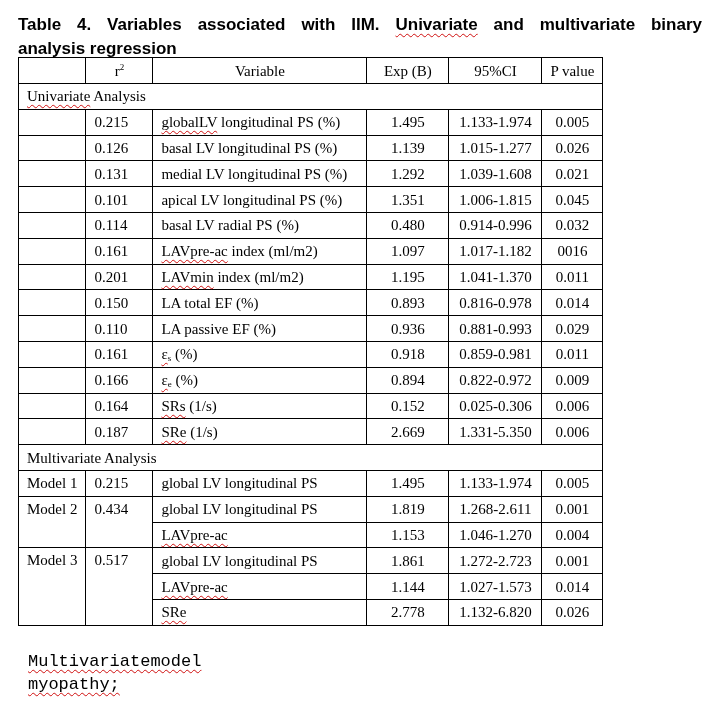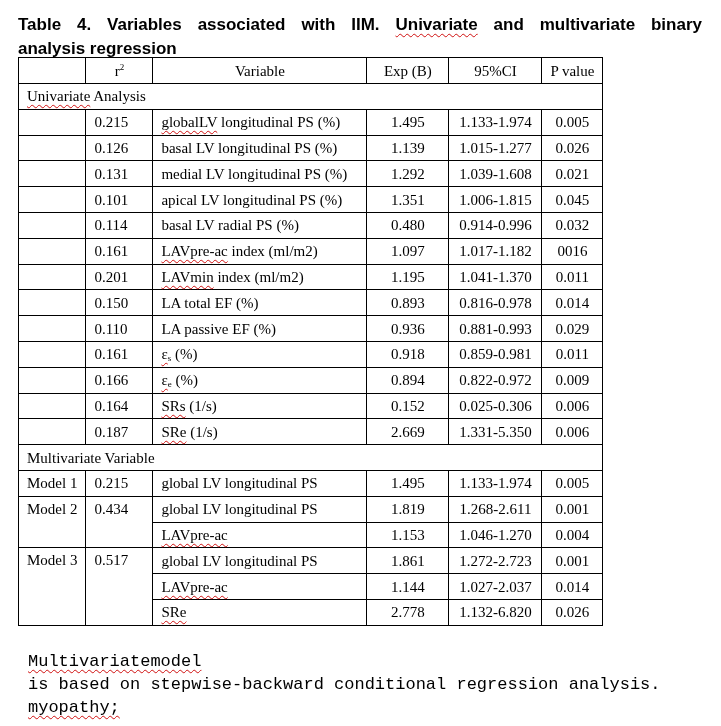--- a/index.html
+++ b/index.html
@@ -175,21 +175,21 @@
       </tr>
       <tr>
         <td></td>
         <td>0.187</td>
         <td><span class="sq">SRe</span><span> (1/s)</span></td>
         <td class="ctr">2.669</td>
         <td class="ctr">1.331-5.350</td>
         <td class="ctr">0.006</td>
       </tr>
       <tr>
-        <td colspan="6" class="section">Multivariate Variable</td>
+        <td colspan="6" class="section">Multivariate Analysis</td>
       </tr>
       <tr>
         <td rowspan="1" class="top">Model 1</td>
         <td rowspan="1" class="top">0.215</td>
         <td><span>global LV longitudinal PS</span></td>
         <td class="ctr">1.495</td>
         <td class="ctr">1.133-1.974</td>
         <td class="ctr">0.005</td>
       </tr>
       <tr>
@@ -210,33 +210,32 @@
         <td rowspan="3" class="top">Model 3</td>
         <td rowspan="3" class="top">0.517</td>
         <td><span>global LV longitudinal PS</span></td>
         <td class="ctr">1.861</td>
         <td class="ctr">1.272-2.723</td>
         <td class="ctr">0.001</td>
       </tr>
       <tr>
         <td><span class="sq">LAVpre-ac</span></td>
         <td class="ctr">1.144</td>
-        <td class="ctr">1.027-2.037</td>
+        <td class="ctr">1.027-1.573</td>
         <td class="ctr">0.014</td>
       </tr>
       <tr>
         <td><span class="sq">SRe</span></td>
         <td class="ctr">2.778</td>
         <td class="ctr">1.132-6.820</td>
         <td class="ctr">0.026</td>
       </tr>
     </tbody>
 </table>
 
 <div class="foot">
   <span>
       <span class="sq">Multivariatemodel</span>
-      <span> is based on stepwise-backward conditional regression analysis.</span>
     </span>
   <span>
       <span class="sq">myopathy;</span>
     </span>
 </div>
 
 </body></html>

